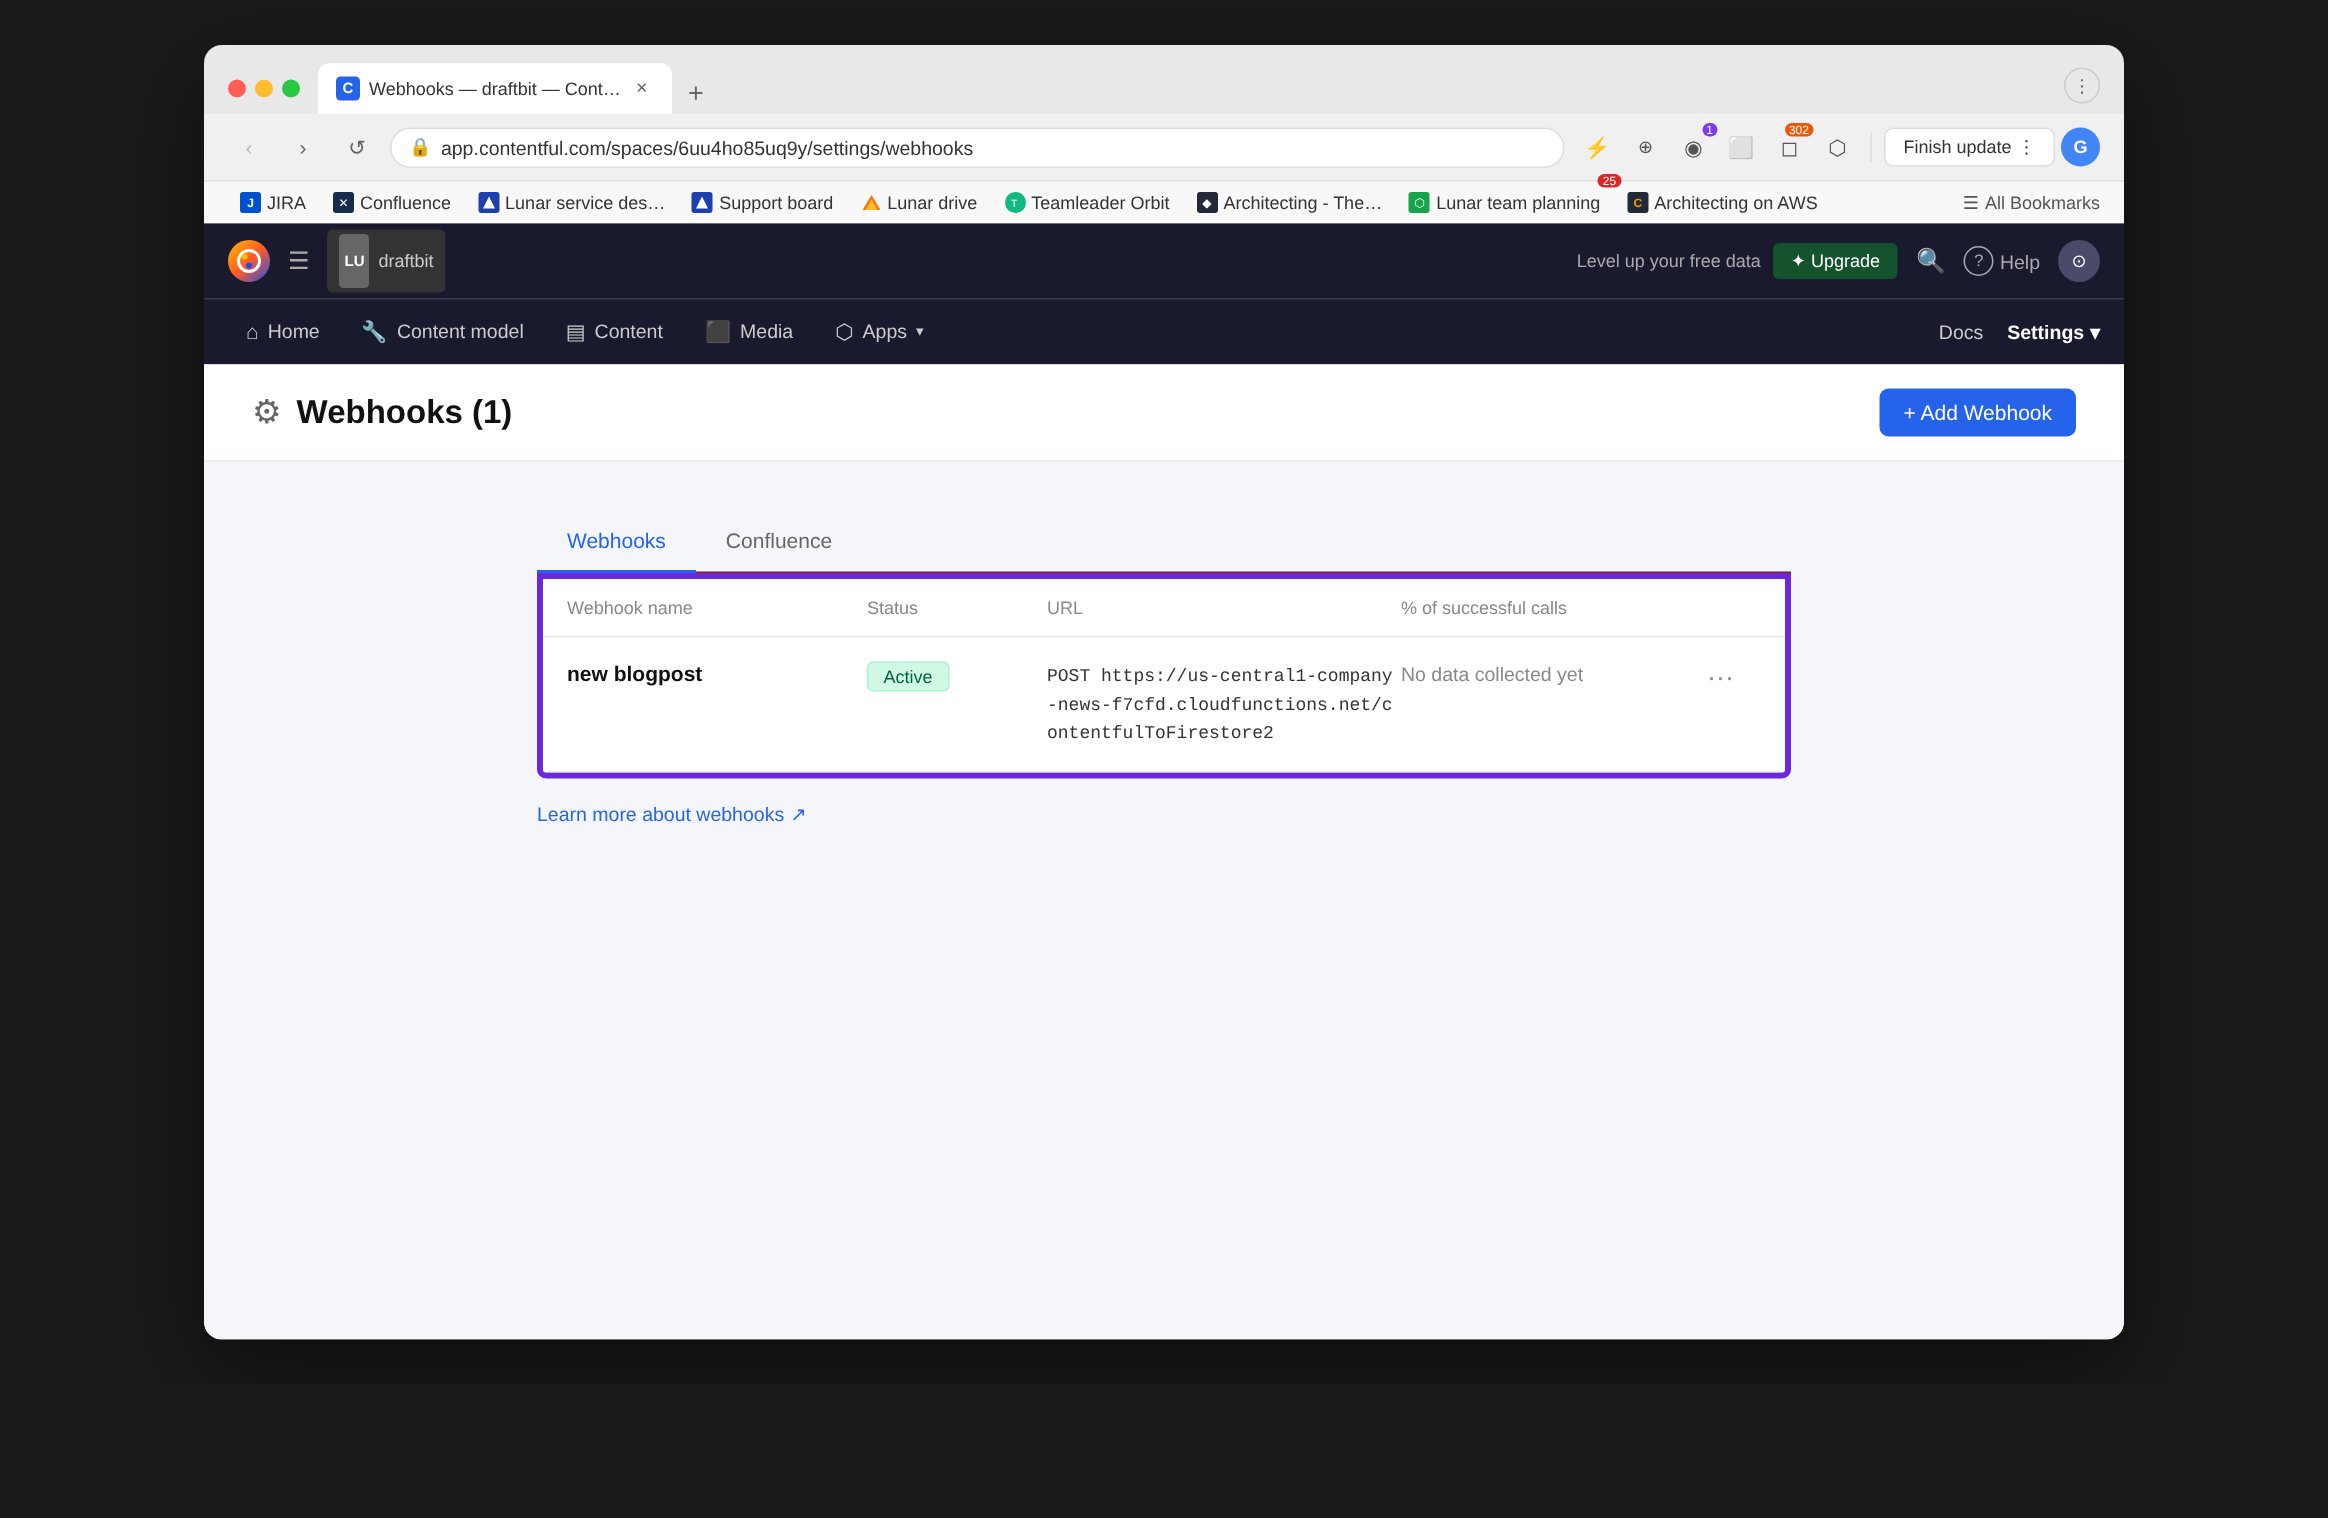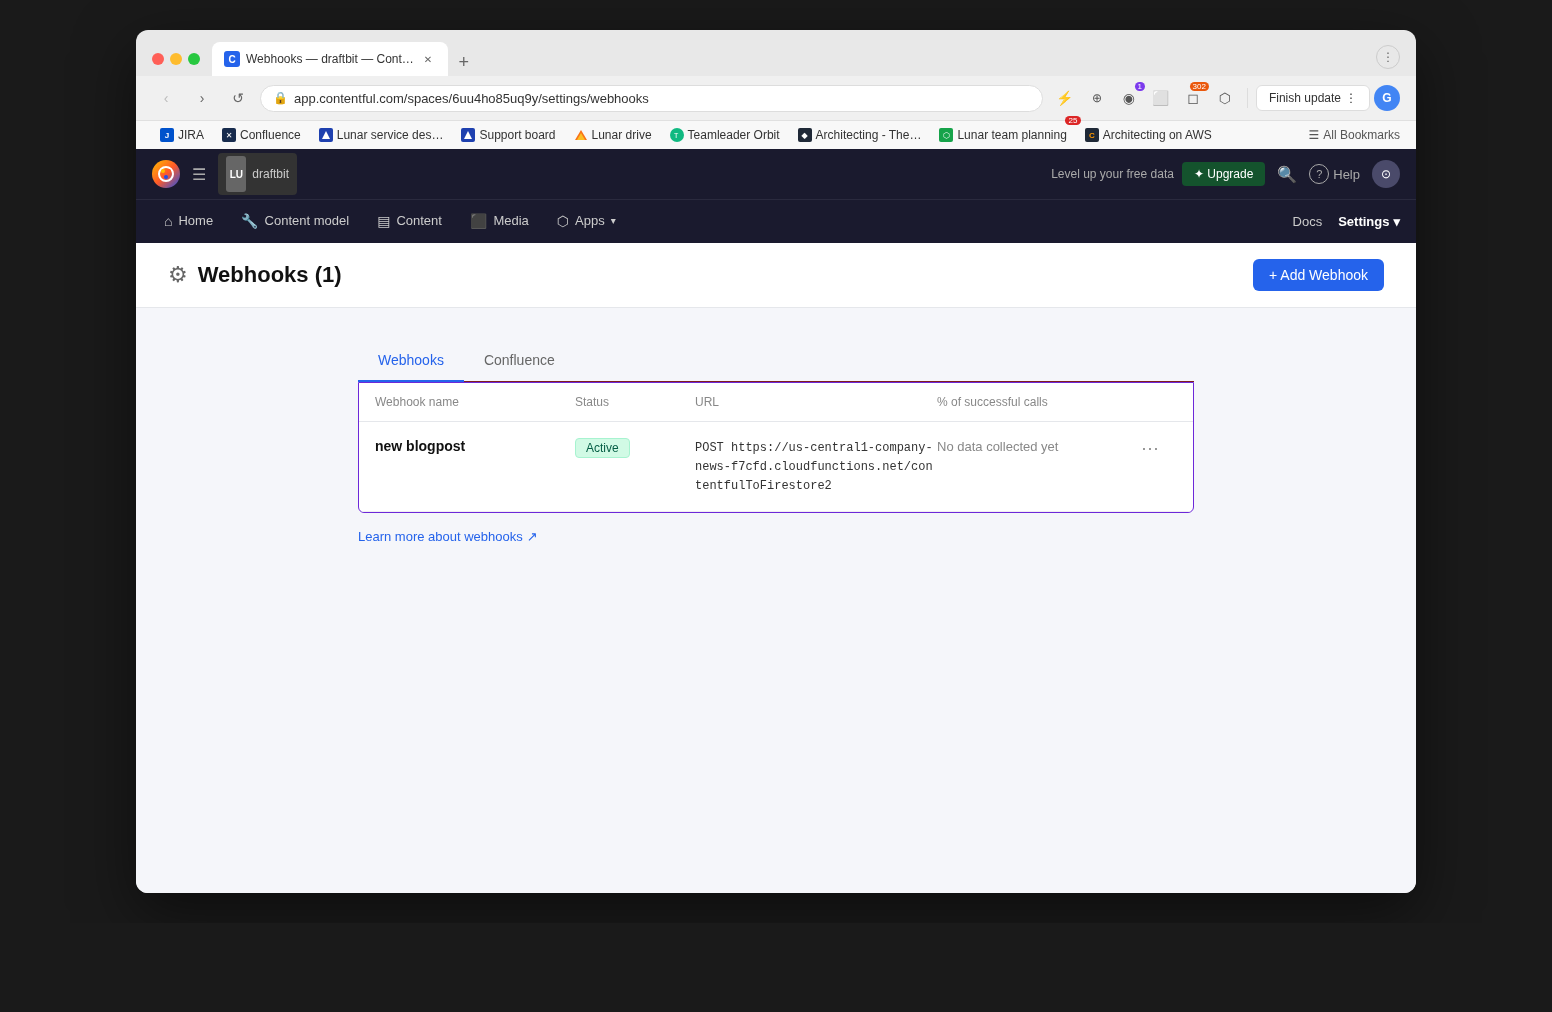--- a/index.html
+++ b/index.html
@@ -396,21 +396,21 @@
       margin-bottom: -1px;
     }
     .tab-item.active {
       color: #2563eb;
       border-bottom: 2px solid #2563eb;
       font-weight: 500;
     }
 
     .webhooks-table {
       background: white;
-      border: 1px solid #6d28d9;
+      border: 4px solid #6d28d9;
       border-radius: 0 0 6px 6px;
       overflow: hidden;
     }
 
     .table-header {
       display: grid;
       grid-template-columns: 200px 120px 1fr 200px 40px;
       padding: 12px 16px;
       background: white;
       border-bottom: 1px solid #e5e7eb;

